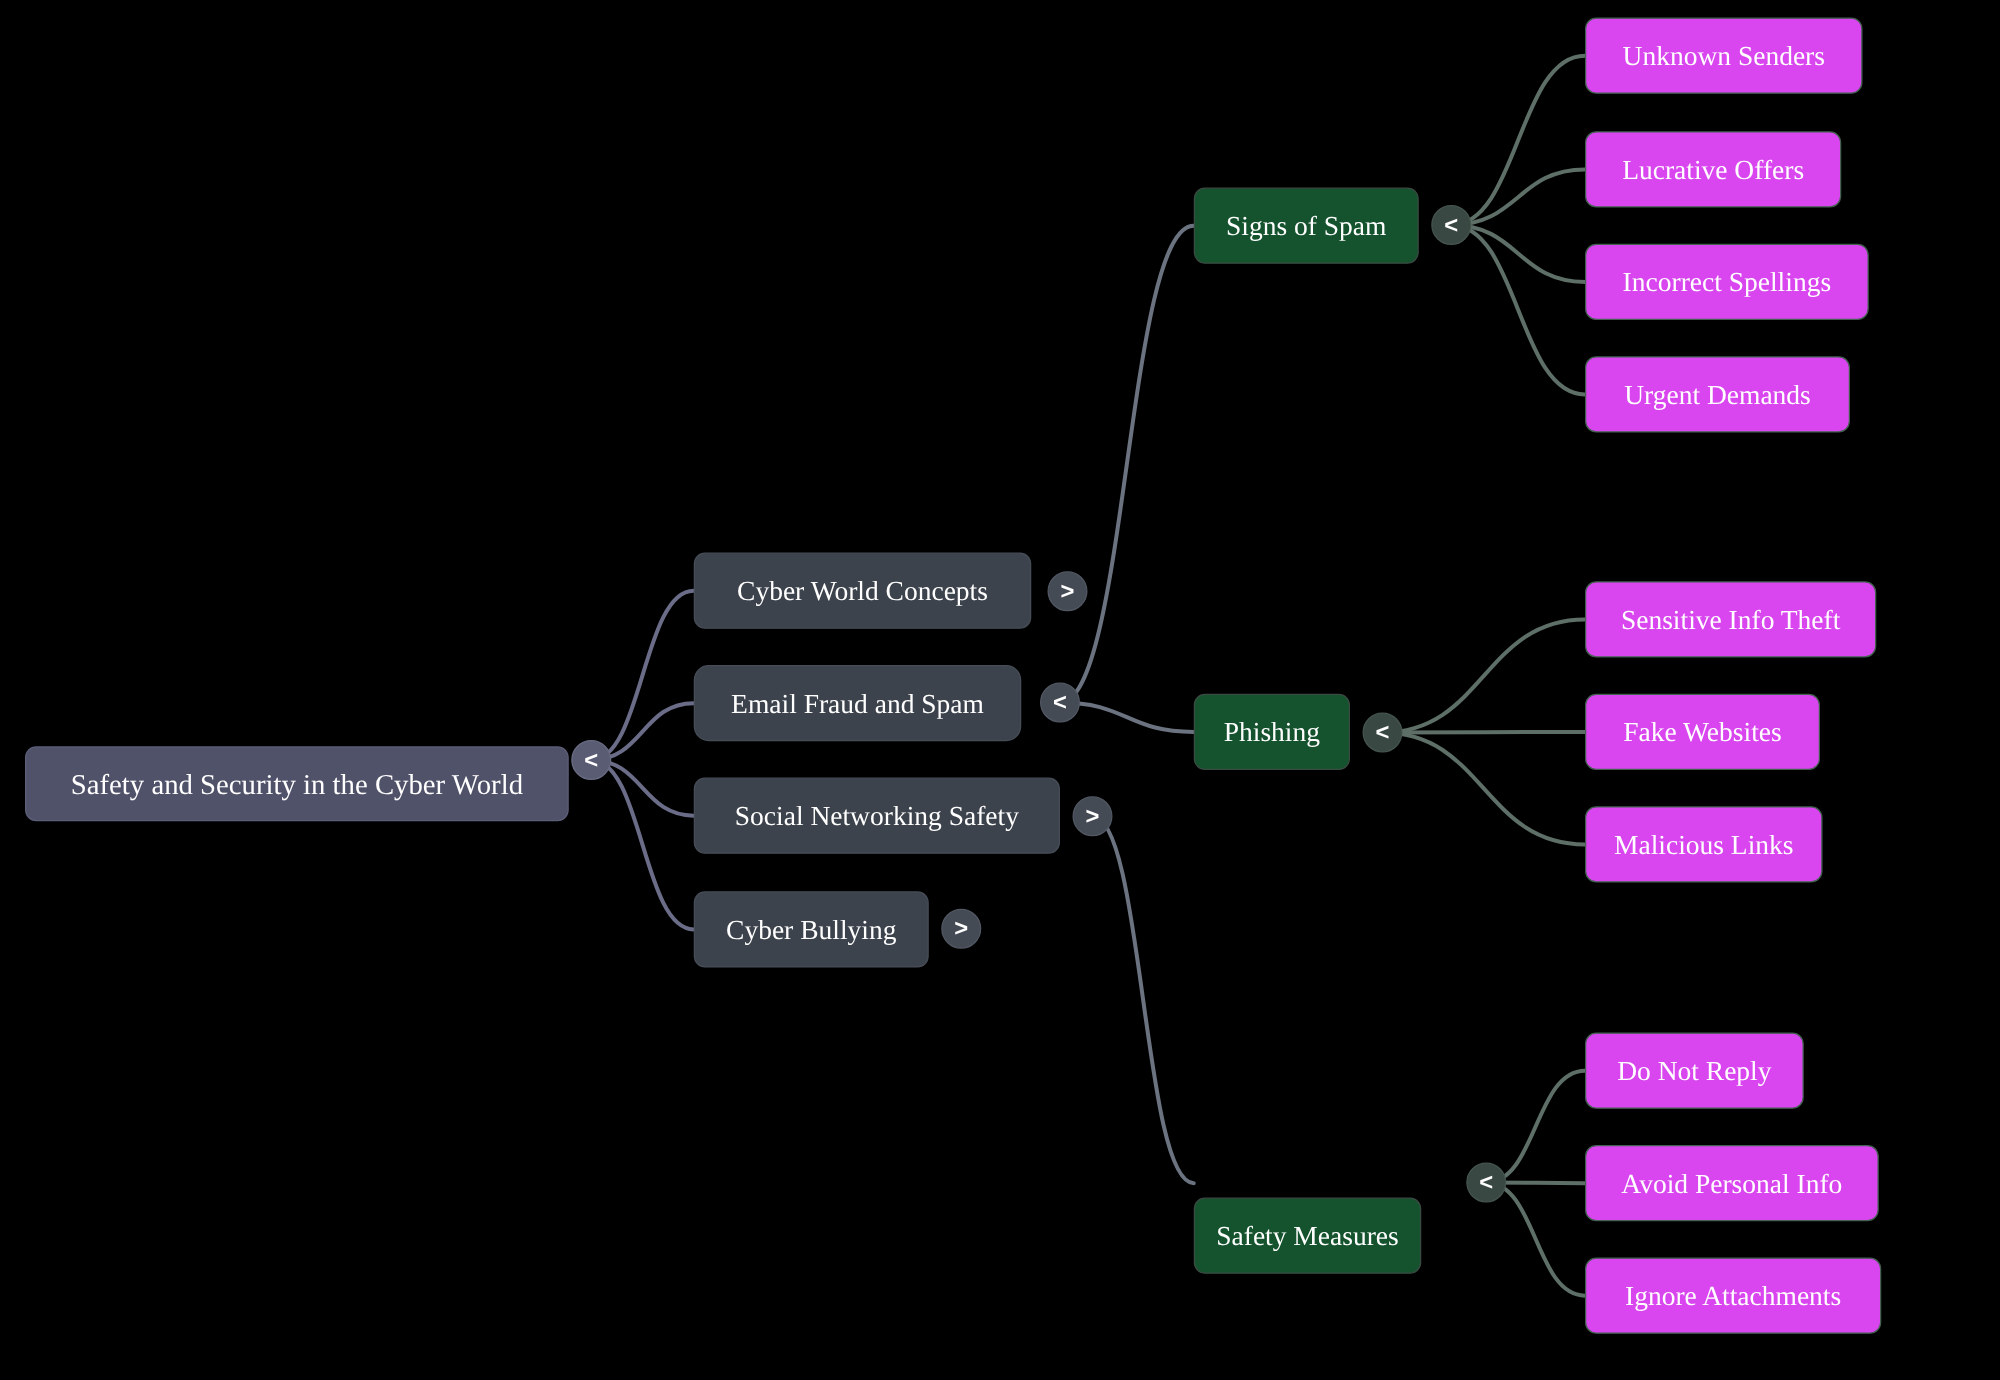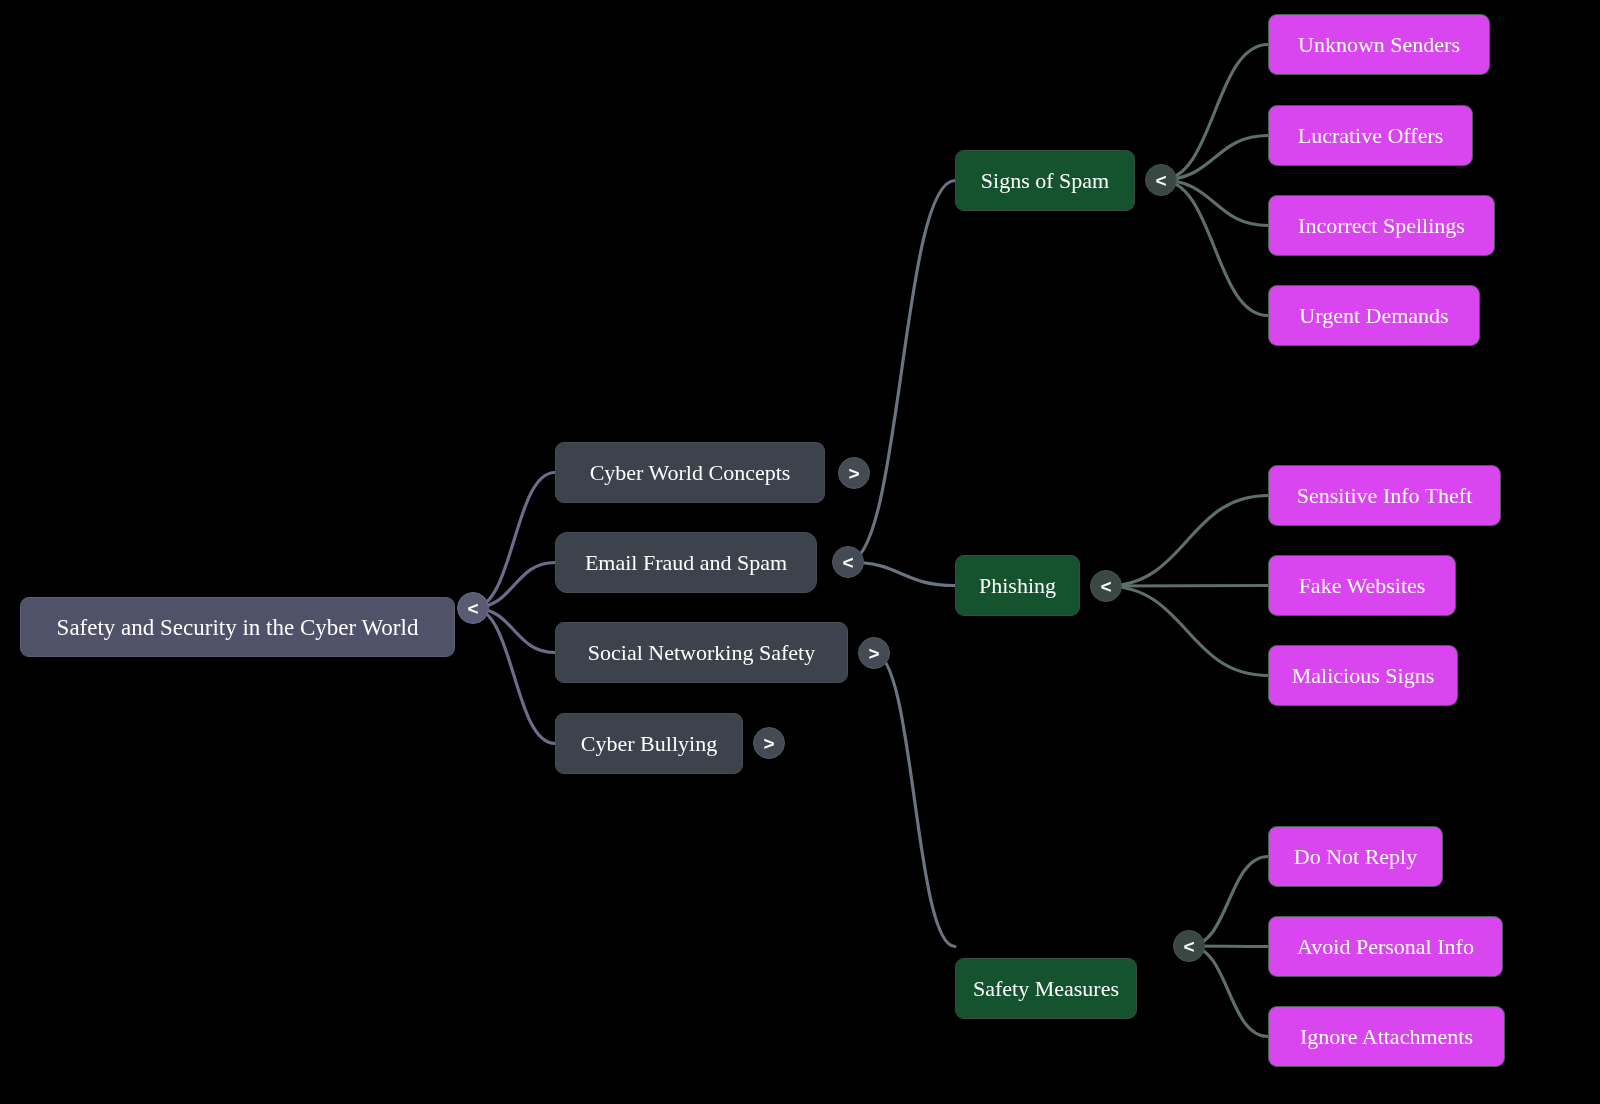--- a/index.html
+++ b/index.html
@@ -151,21 +151,21 @@
         <span class="node-label">Phishing</span>
       </div>
       <div class="toggle t-sub" style="left: 1090px; top: 570px;">&lt;</div>
       <div class="node leaf" style="left: 1268px; top: 465px; width: 233px; height: 61px;">
         <span class="node-label">Sensitive Info Theft</span>
       </div>
       <div class="node leaf" style="left: 1268px; top: 555px; width: 188px; height: 61px;">
         <span class="node-label">Fake Websites</span>
       </div>
       <div class="node leaf" style="left: 1268px; top: 645px; width: 190px; height: 61px;">
-        <span class="node-label">Malicious Signs</span>
+        <span class="node-label">Malicious Links</span>
       </div>
       <div class="node sub" style="left: 955px; top: 958px; width: 182px; height: 61px;">
         <span class="node-label">Safety Measures</span>
       </div>
       <div class="toggle t-sub" style="left: 1173px; top: 930px;">&lt;</div>
       <div class="node leaf" style="left: 1268px; top: 826px; width: 175px; height: 61px;">
         <span class="node-label">Do Not Reply</span>
       </div>
       <div class="node leaf" style="left: 1268px; top: 916px; width: 235px; height: 61px;">
         <span class="node-label">Avoid Personal Info</span>

